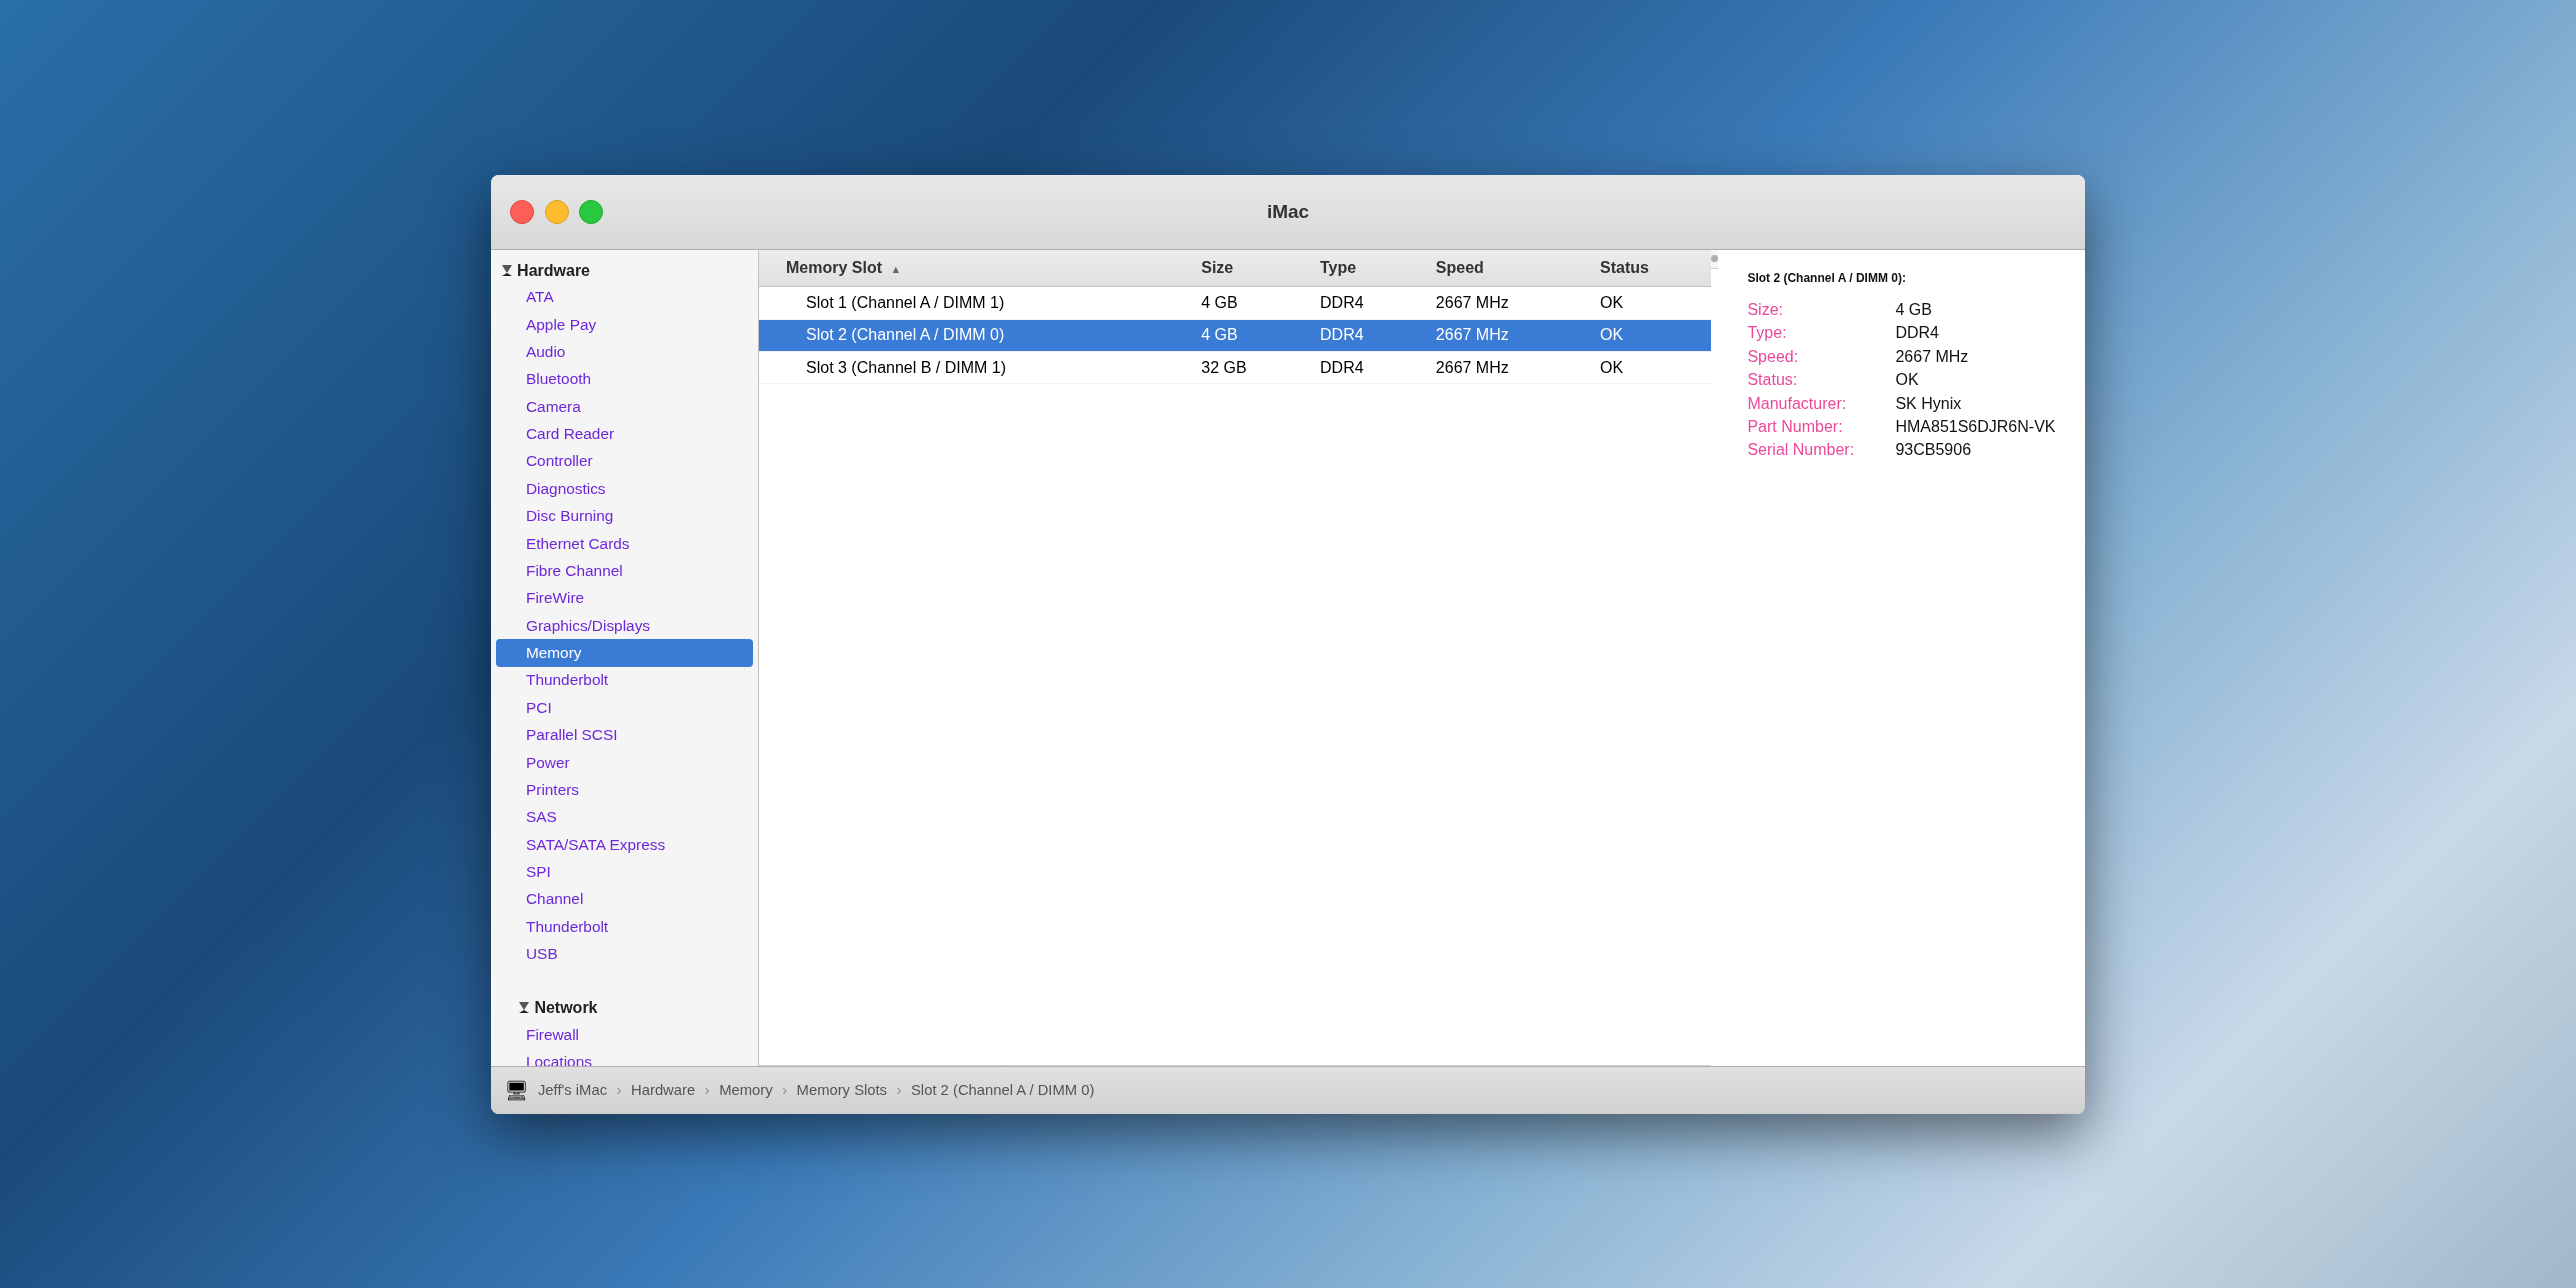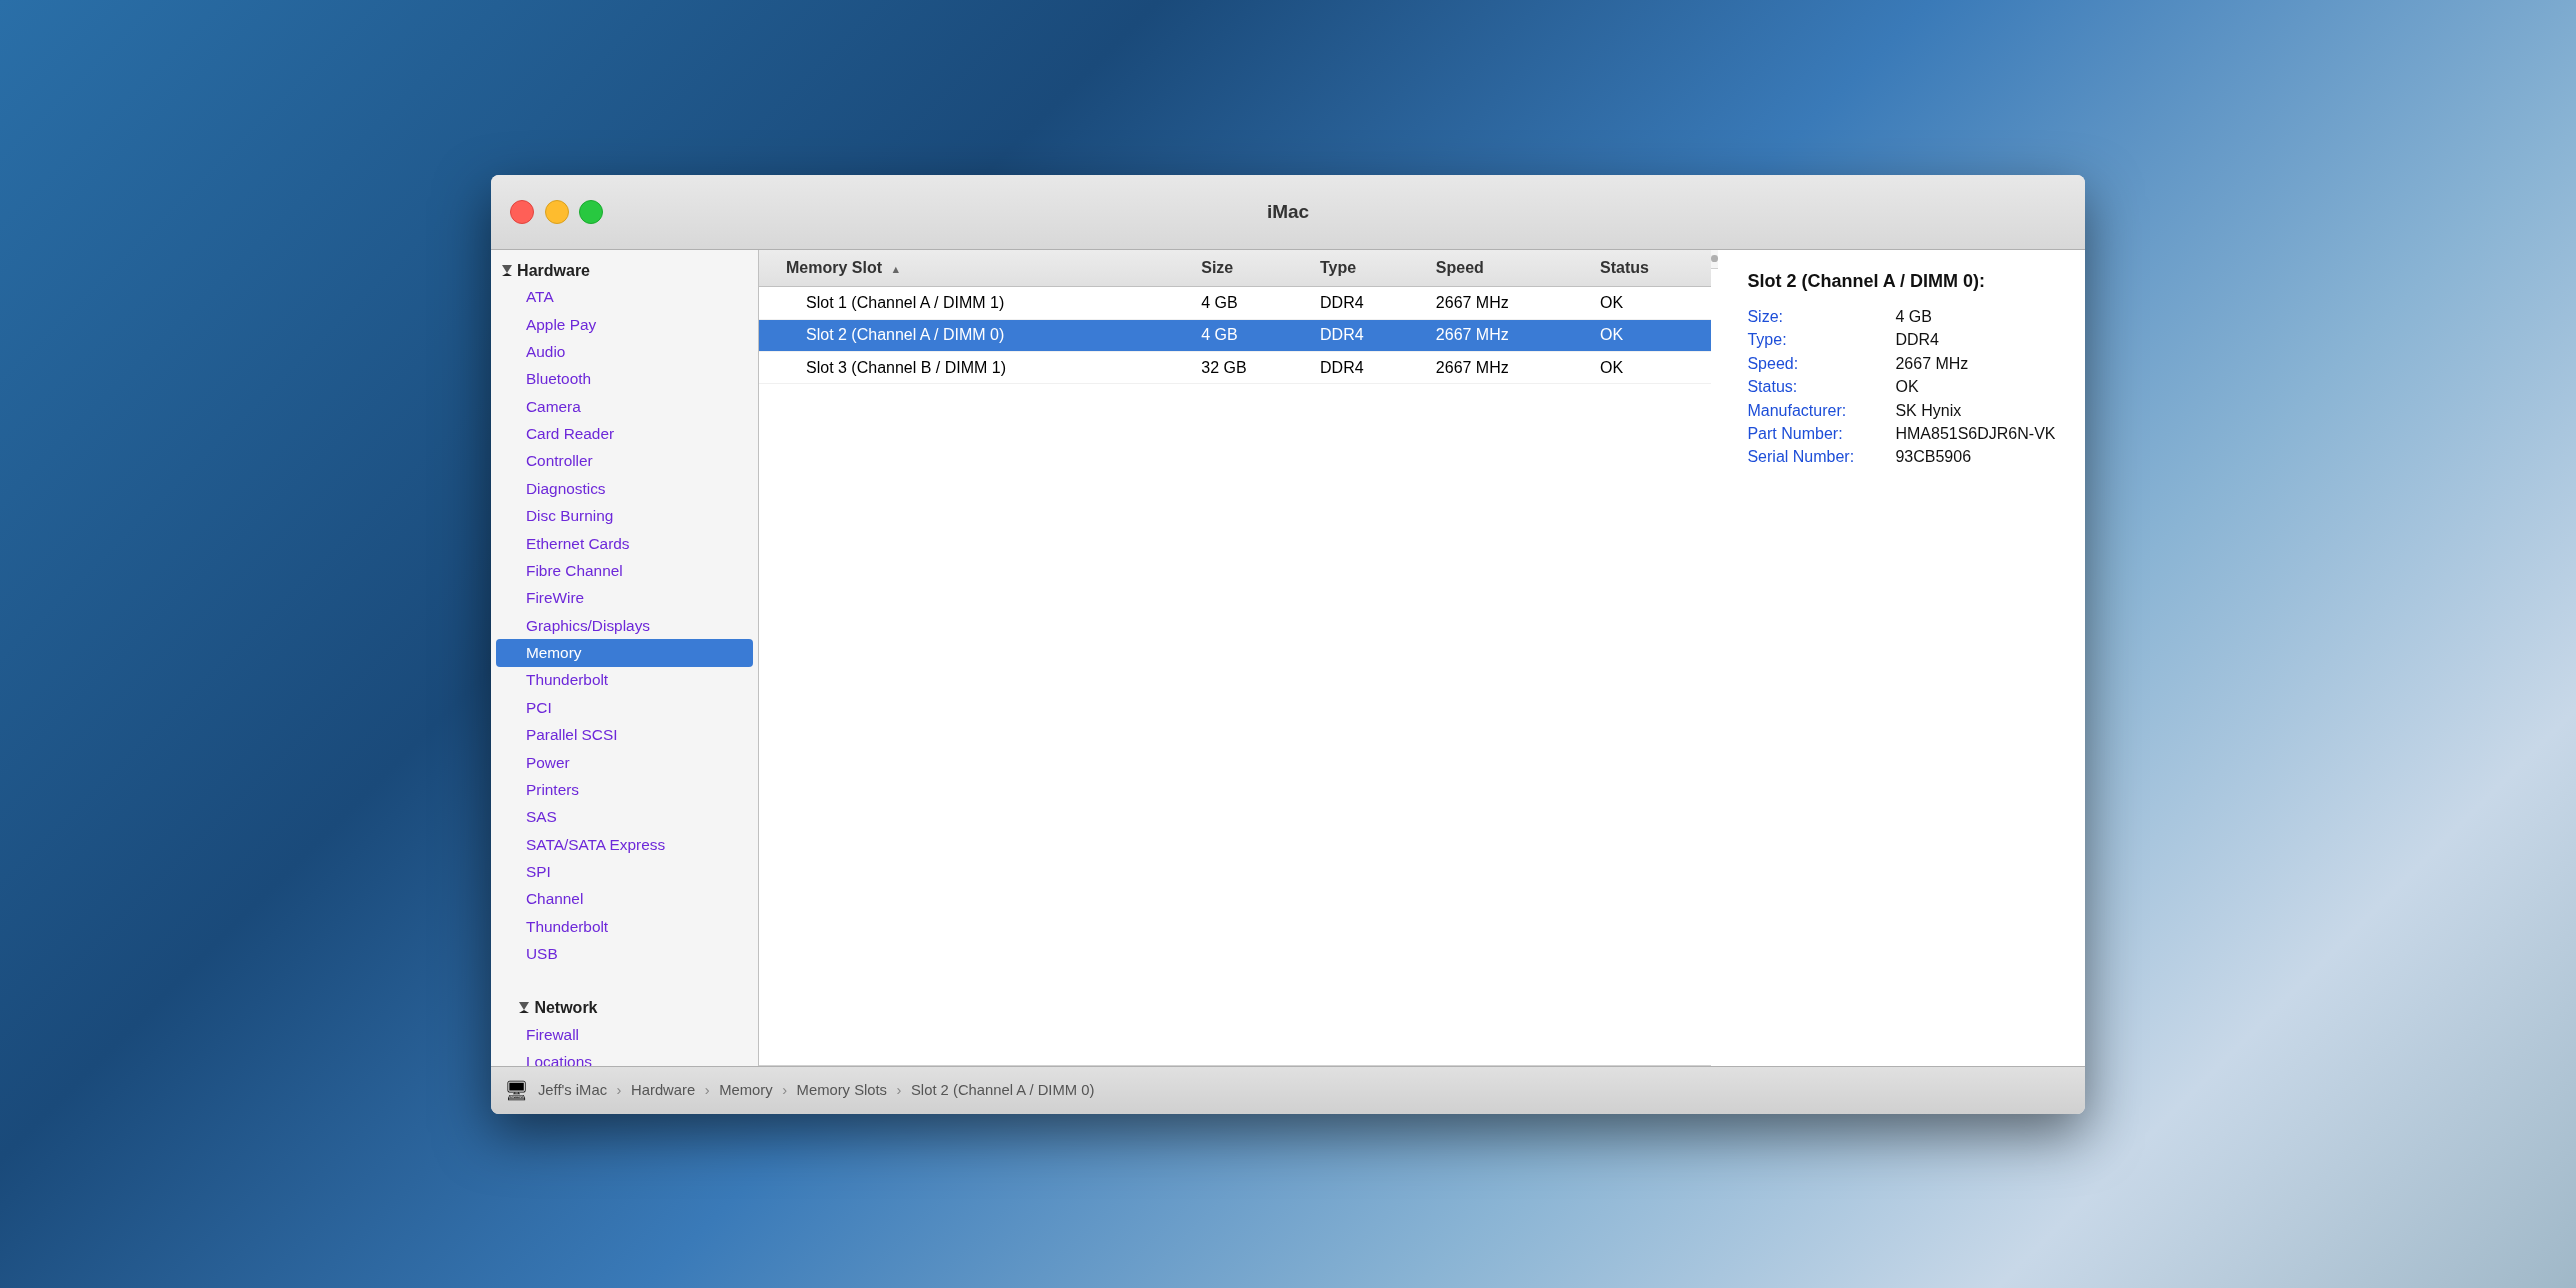--- a/index.html
+++ b/index.html
@@ -203,34 +203,34 @@
     }
 
     
     .detail-info {
       padding: 21.5px 29.5px;
       background: white;
       font-size: 16px;
       flex-shrink: 0;
     }
     .detail-info h3 {
-      font-size: 18px;
+      font-size: 12px;
       font-weight: 700;
       margin-bottom: 16px;
       color: #111;
     }
     .detail-grid {
       display: grid;
       grid-template-columns: 148px 1fr;
       row-gap: 5.4px;
       color: #333;
     }
     .detail-label {
       font-weight: 500;
-      color: #1d4ed8;
+      color: #ec4899;
     }
     .detail-value {
       color: #111;
     }
 
     
     .status-bar {
       height: 48px;
       background: linear-gradient(to bottom, #e0e0e0, #d0d0d0);
       border-top: 0.7px solid #b0b0b0;

